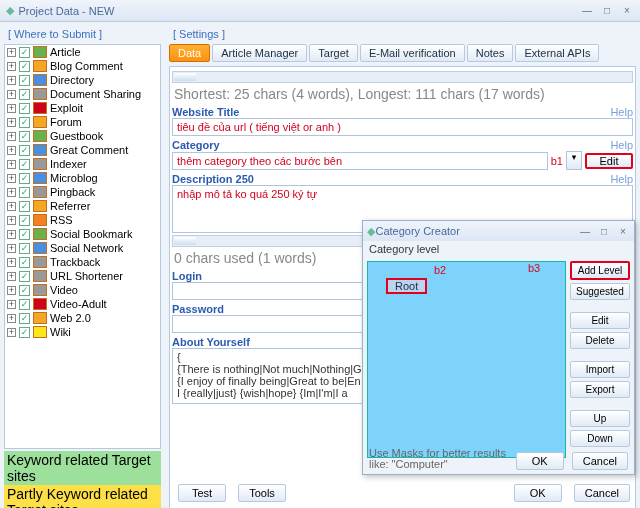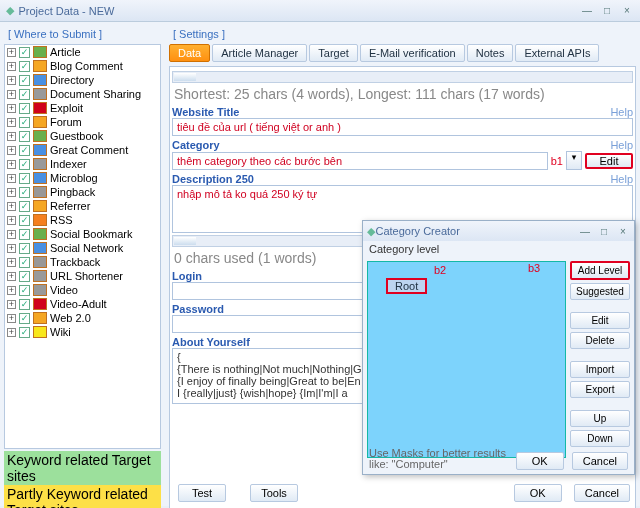--- a/index.html
+++ b/index.html
@@ -38,21 +38,21 @@
 .small-gray{color:#888;font-size:14px;padding:1px 2px}
 .flabel{color:#2a5ab0;font-weight:bold;margin-top:3px;display:flex}
 .flabel .help{margin-left:auto;color:#7aa0d8;font-weight:normal}
 .finput{width:100%;border:1px solid #b0c4de;background:#fff;padding:2px 4px;color:#666}
 .red-text{color:#d00020}
 .cat-row{display:flex;gap:3px;align-items:center}
 .cat-row .finput{flex:1}
 .dropbtn{width:16px;height:19px;border:1px solid #b0c4de;background:linear-gradient(#fff,#e0eaf5);text-align:center;font-size:9px}
 .btn{padding:2px 10px;border:1px solid #b7c9e0;background:linear-gradient(#fff,#e0eaf5);border-radius:2px;min-width:48px;text-align:center}
 .redbox{border:2px solid #e00020;padding:0}
-.btm-btns{position:absolute;bottom:6px;left:178px;display:flex;gap:24px}
+.btm-btns{position:absolute;bottom:6px;left:178px;display:flex;gap:12px}
 .btm-right{position:absolute;bottom:6px;right:10px;display:flex;gap:12px}
 .popup{position:absolute;top:220px;left:362px;width:273px;height:255px;background:#eef3fa;border:1px solid #9ab0c8;box-shadow:2px 2px 6px rgba(0,0,0,.25)}
 .popup .ptitle{height:20px;background:linear-gradient(#f0f4fb,#dce6f4);display:flex;align-items:center;padding:0 4px;color:#4a6a9a}
 .popup .winbtns{gap:5px}
 .popup-body{display:flex;padding:4px;height:205px}
 .cat-tree{flex:1;background:#7dd3fc;border:1px solid #14b8a6;padding:18px;position:relative}
 .cat-side{width:64px;display:flex;flex-direction:column;gap:3px;padding-left:4px}
 .cat-side .btn{min-width:56px;padding:2px 2px;font-size:10px}
 .popup-foot{position:absolute;bottom:4px;left:6px;right:6px;display:flex;align-items:flex-end}
 .popup-foot .masks{color:#666;font-size:10px;line-height:11px}

